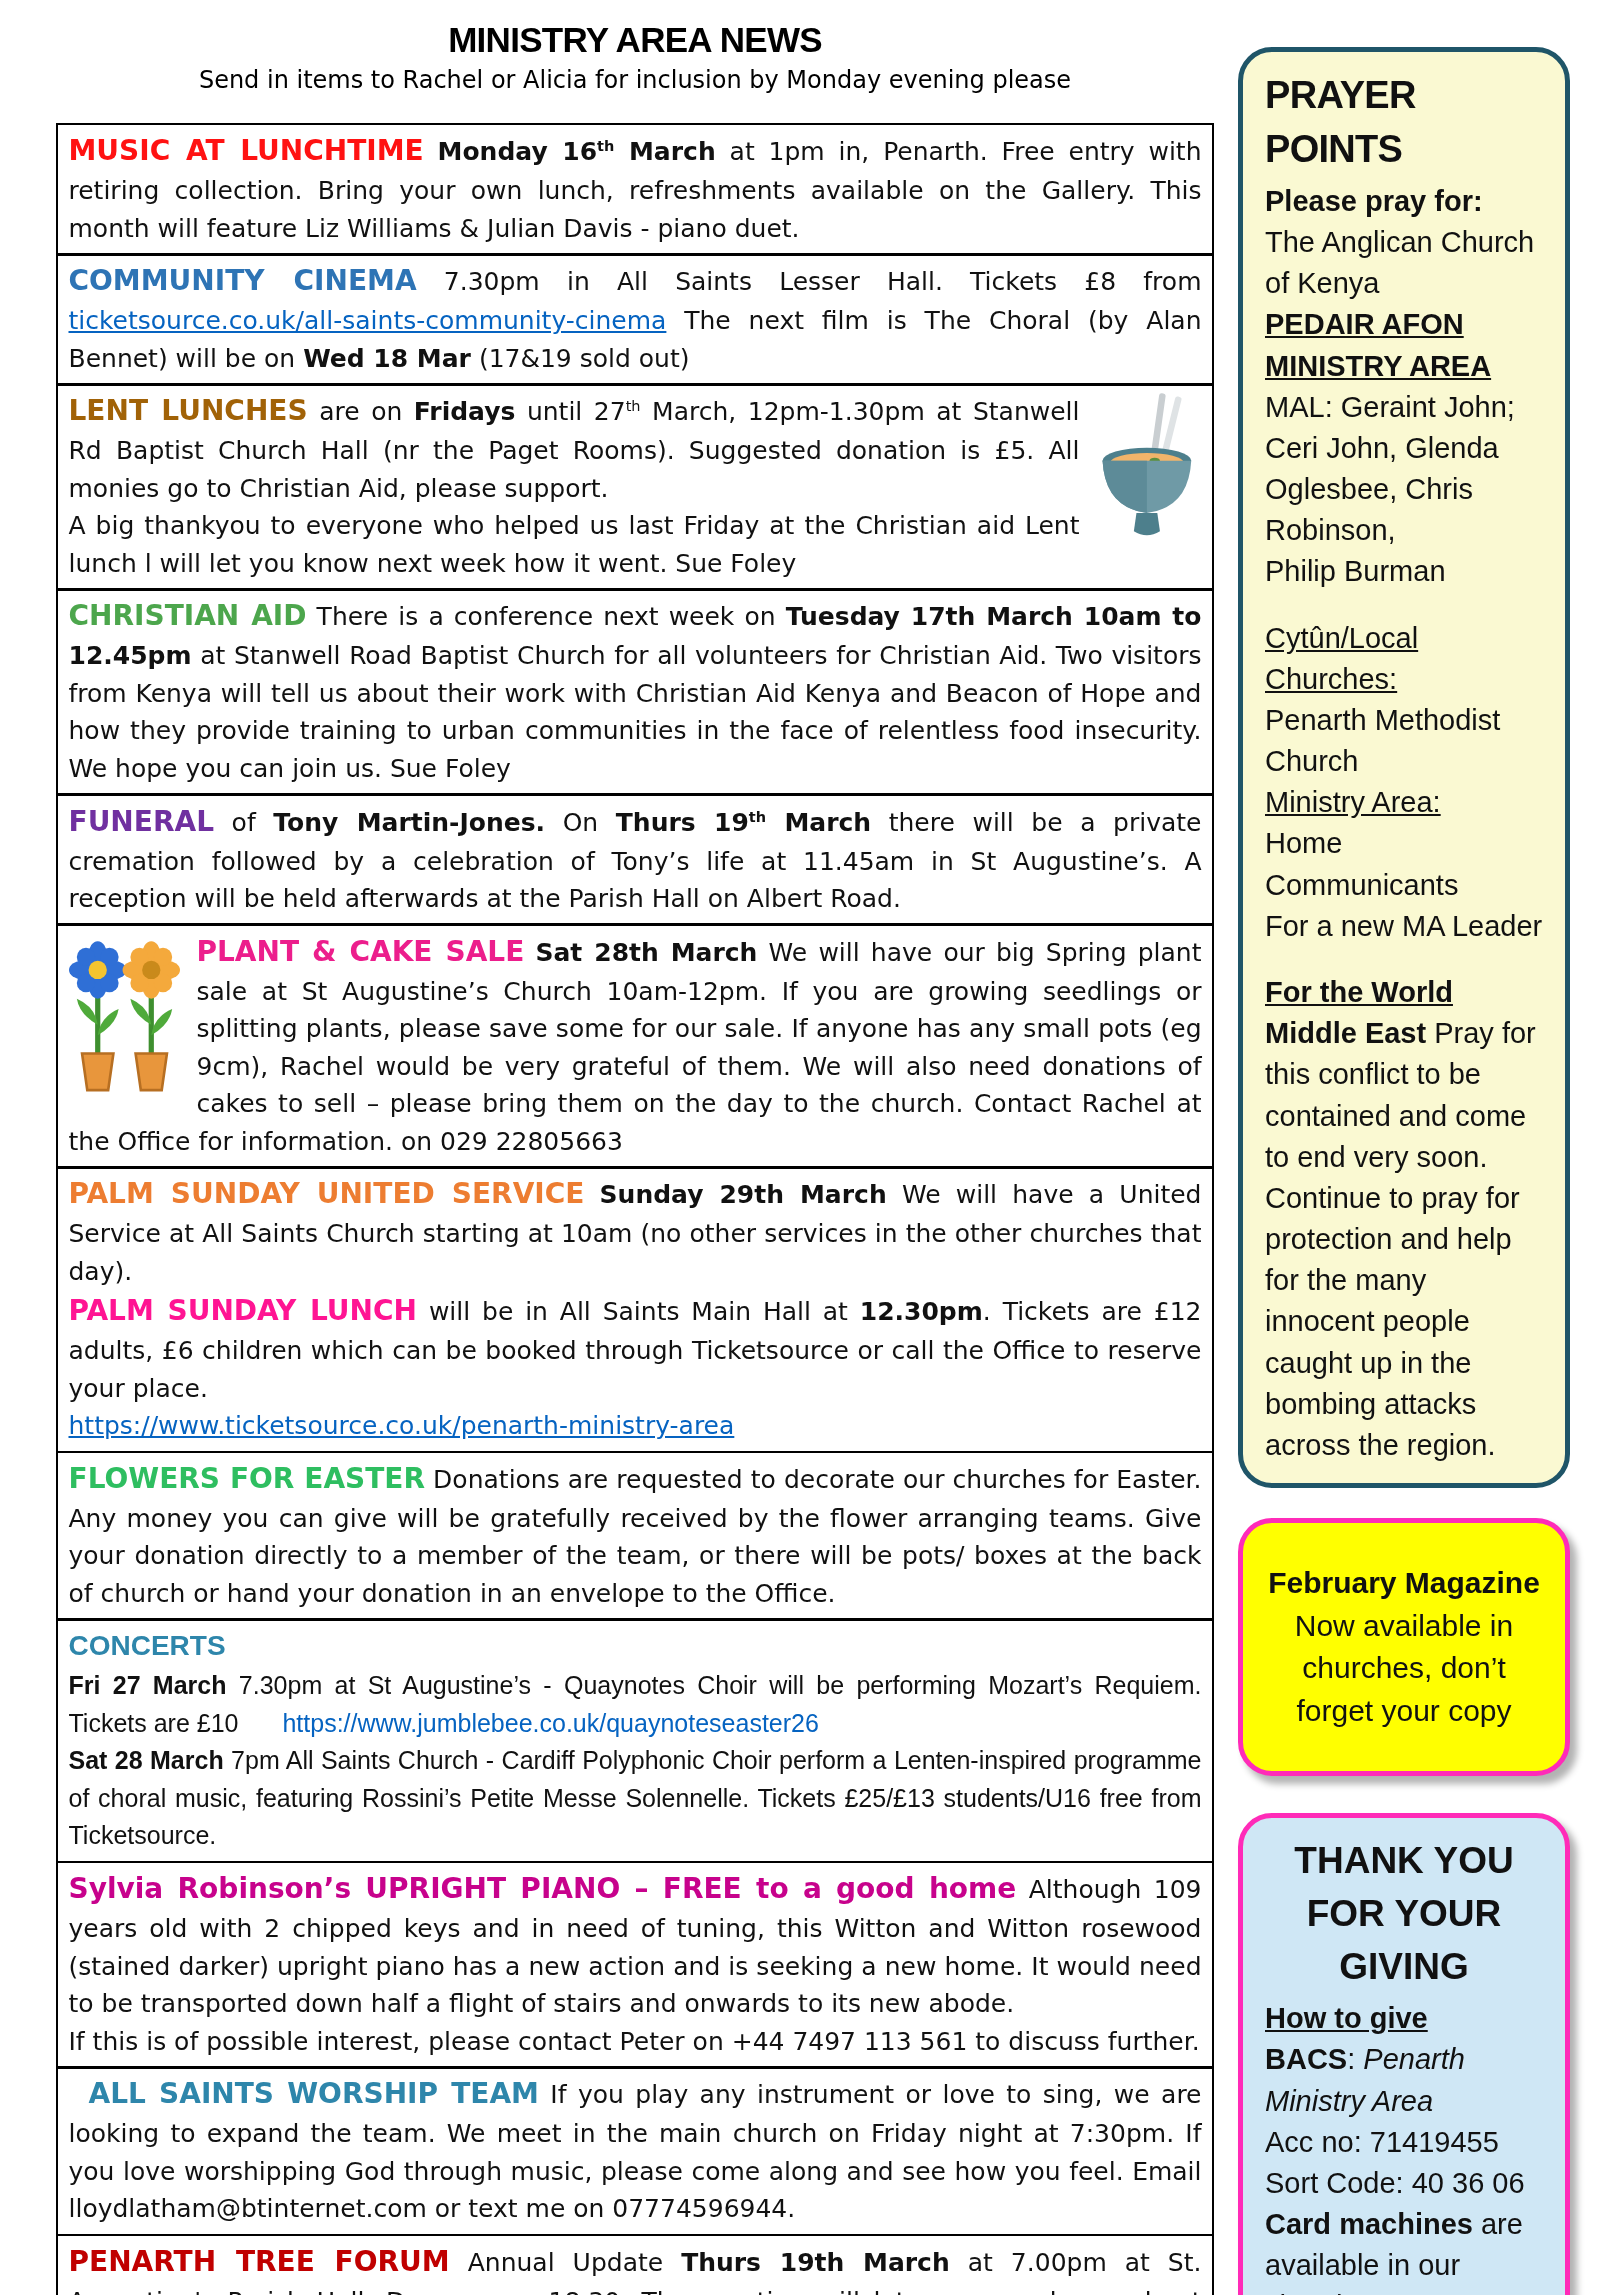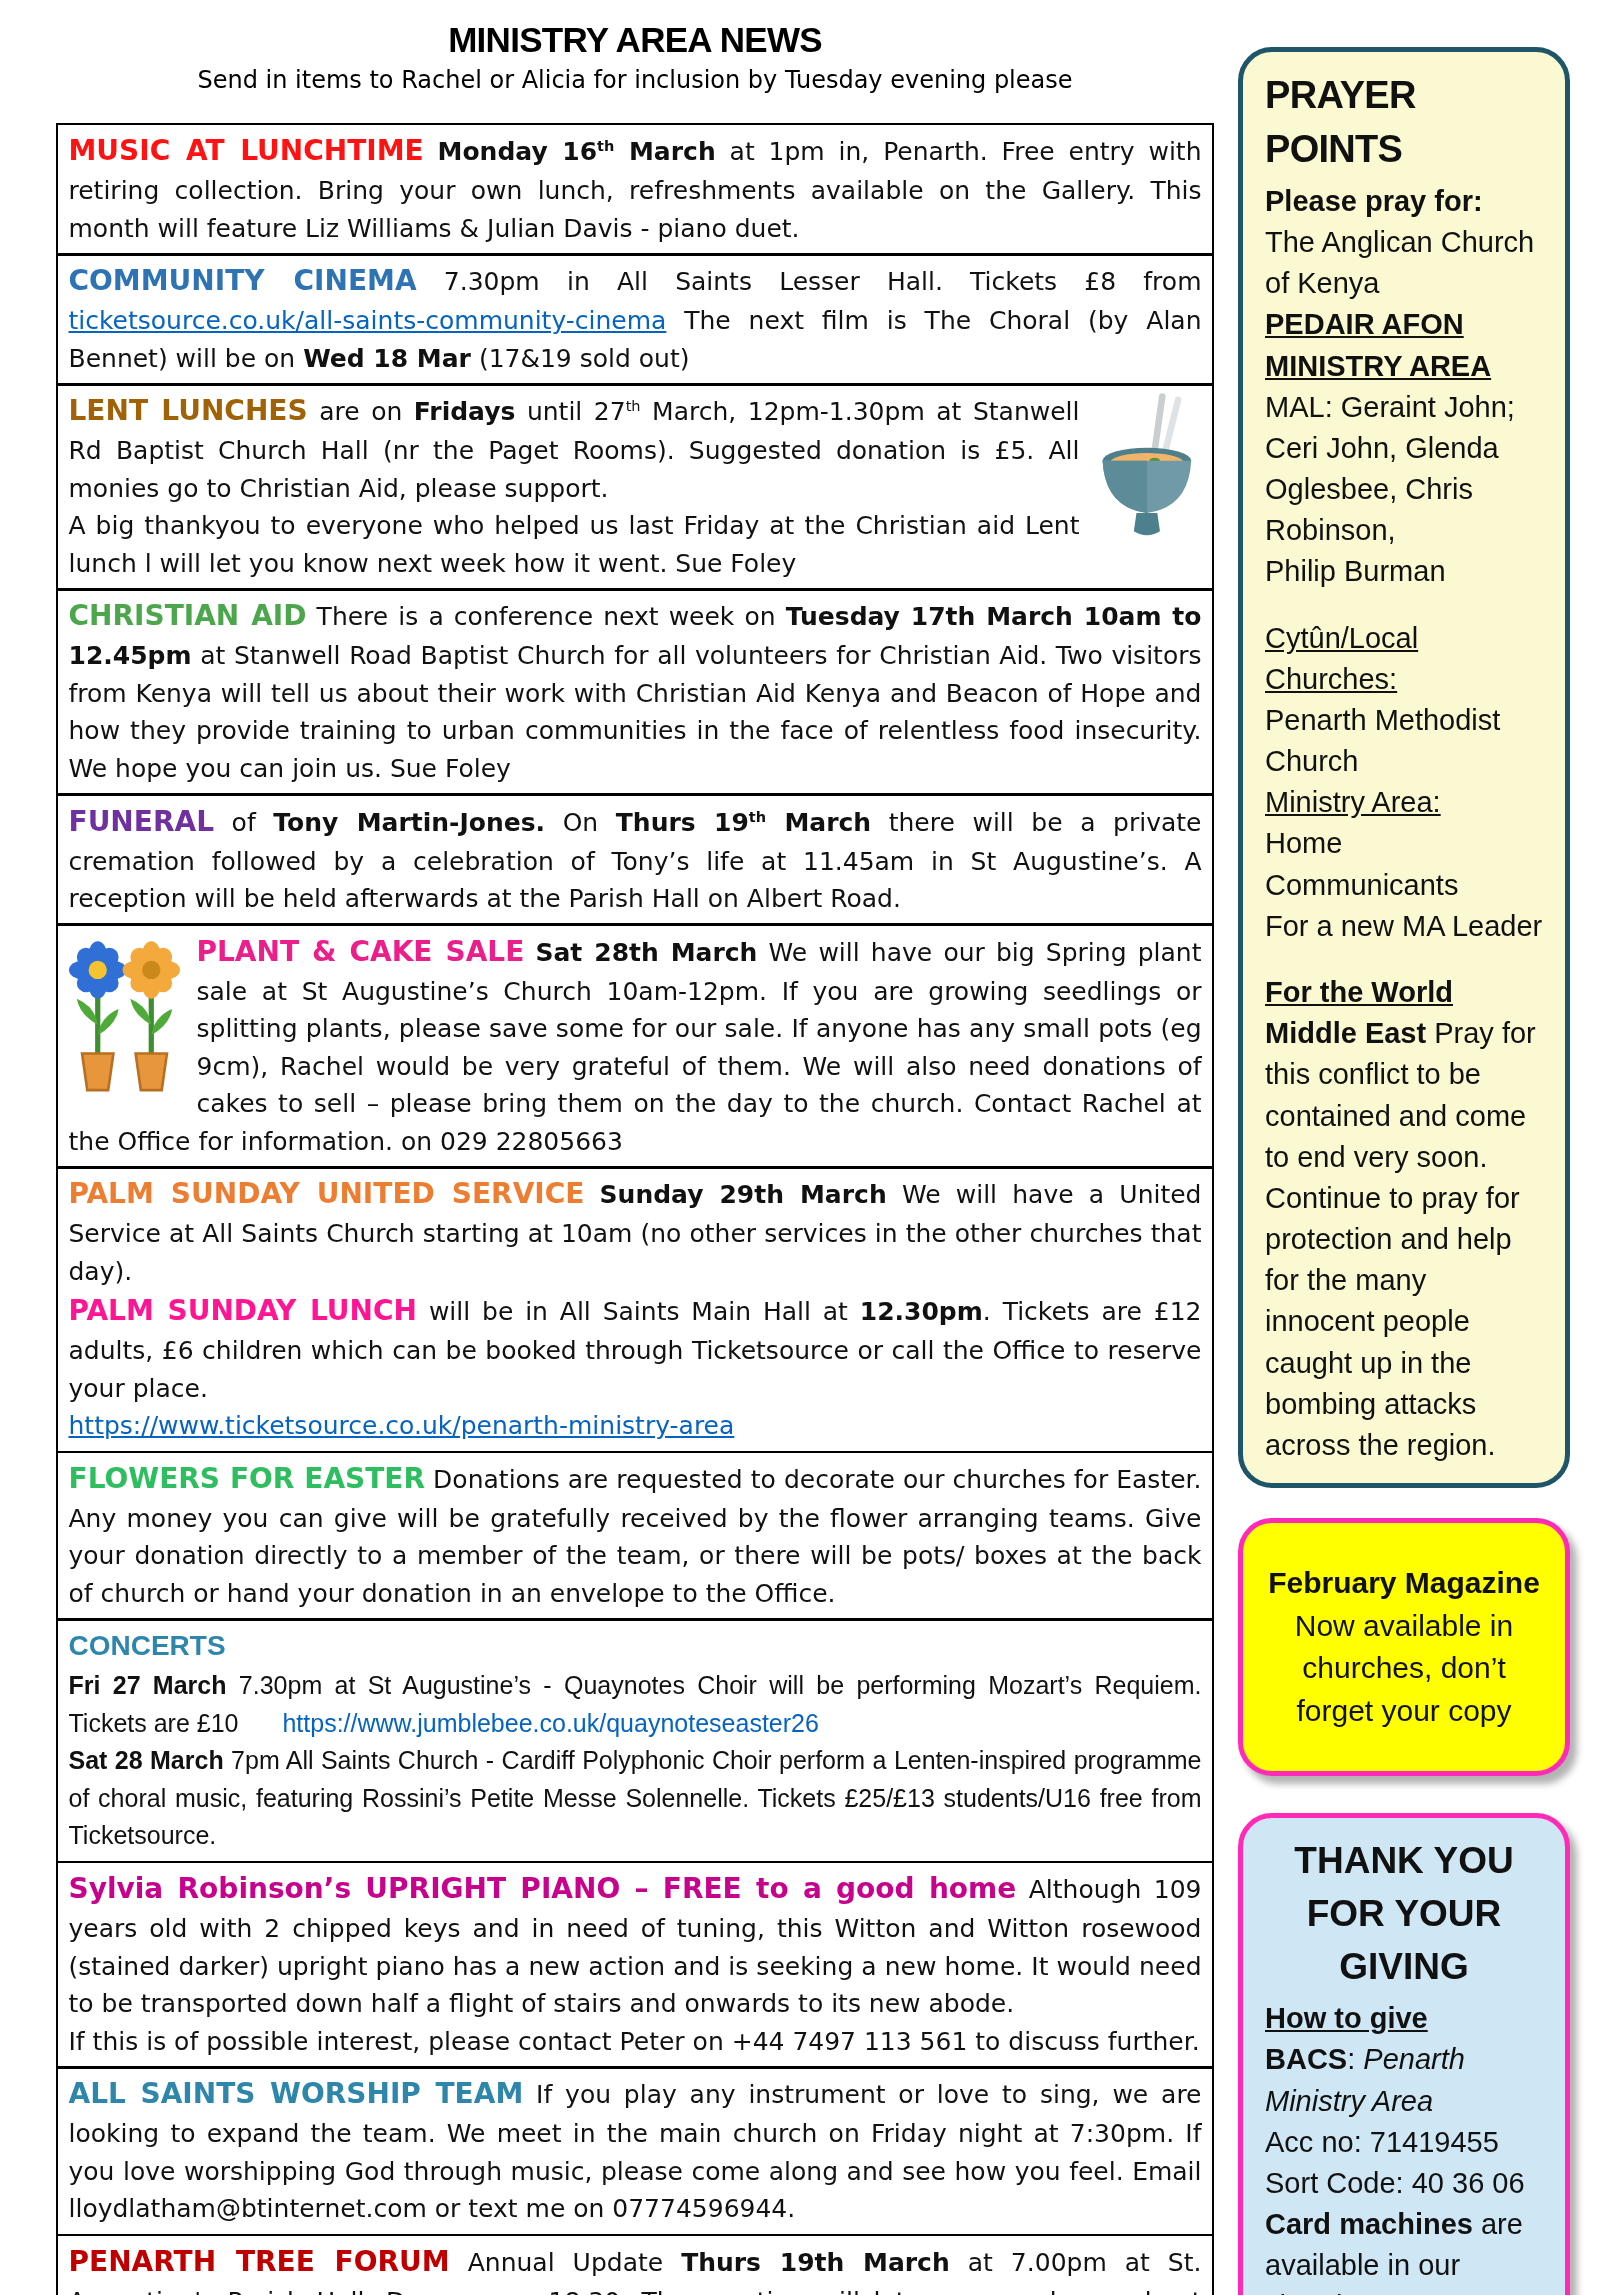--- a/index.html
+++ b/index.html
@@ -43,21 +43,21 @@
   .side-box p{margin:0;}
   .side-gap{height:25px;}
 </style>
 </head>
 <body>
 
 <div id="page">
 
   <div id="header">
     <div id="page-title">MINISTRY AREA NEWS</div>
-    <div id="page-subtitle">Send in items to Rachel or Alicia for inclusion by Tuesday evening please</div>
+    <div id="page-subtitle">Send in items to Rachel or Alicia for inclusion by Monday evening please</div>
   </div>
 
   <div id="main-col">
       <div class="box">
         <p><span class="run-h" style="color: rgb(255, 18, 18);">MUSIC AT LUNCHTIME</span><span> </span><span class="run-b">Monday 16</span><sup class="run-b">th</sup><span class="run-b"> March</span><span> at 1pm in, Penarth.  Free entry with retiring collection. Bring your own lunch, refreshments available on the Gallery. This month will feature Liz Williams &amp; Julian Davis - piano duet.</span></p>
         <div style="clear: both;"></div>
       </div>
       <div class="box">
         <p><span class="run-h" style="color: rgb(46, 116, 181);">COMMUNITY CINEMA</span><span> 7.30pm in All Saints Lesser Hall. Tickets £8 from </span><span class="run-lu">ticketsource.co.uk/all-saints-community-cinema</span><span> The next film is The Choral (by Alan Bennet) will be on </span><span class="run-b">Wed 18 Mar</span><span> (17&amp;19 sold out)</span></p>
         <div style="clear: both;"></div>
@@ -140,21 +140,21 @@
         <p><span class="run-b">Fri 27 March</span><span> 7.30pm at St Augustine’s - Quaynotes Choir will be performing Mozart’s Requiem. Tickets are £10  </span><span class="run-l">https://www.jumblebee.co.uk/quaynoteseaster26</span></p>
         <p><span class="run-b">Sat 28 March</span><span> 7pm All Saints Church - Cardiff Polyphonic Choir perform a Lenten-inspired programme of choral music, featuring Rossini’s Petite Messe Solennelle. Tickets £25/£13 students/U16 free from Ticketsource.</span></p>
         <div style="clear: both;"></div>
       </div>
       <div class="box">
         <p><span class="run-h" style="color: rgb(199, 2, 140);">Sylvia Robinson’s UPRIGHT PIANO – FREE to a good home</span><span> Although 109 years old with 2 chipped keys and in need of tuning, this Witton and Witton rosewood (stained darker) upright piano has a new action and is seeking a new home. It would need to be transported down half a flight of stairs and onwards to its new abode.</span></p>
         <p><span>If this is of possible interest, please contact Peter on +44 7497 113 561 to discuss further.</span></p>
         <div style="clear: both;"></div>
       </div>
       <div class="box">
-        <p><span class="run-h" style="color: rgb(46, 134, 171);">ALL SAINTS WORSHIP TEAM</span><span>  If you play any instrument or love to sing, we are looking to expand the team. We meet in the main church on Friday night at 7:30pm. If you love worshipping God through music, please come along and see how you feel. Email lloydlatham@btinternet.com or text me on 07774596944.</span></p>
+        <p><span class="run-h" style="color: rgb(46, 134, 171); margin-left: 20px;">ALL SAINTS WORSHIP TEAM</span><span>  If you play any instrument or love to sing, we are looking to expand the team. We meet in the main church on Friday night at 7:30pm. If you love worshipping God through music, please come along and see how you feel. Email lloydlatham@btinternet.com or text me on 07774596944.</span></p>
         <div style="clear: both;"></div>
       </div>
       <div class="box">
         <p><span class="run-h" style="color: rgb(192, 0, 0);">PENARTH TREE FORUM</span><span> Annual Update </span><span class="run-b">Thurs 19th March</span><span> at 7.00pm at St. Augustine's Parish Hall. Doors open 18.30. The meeting will let everyone know about progress made over the last twelve months and also feature two speakers. Free entry, donations welcome.</span></p>
         <div style="clear: both;"></div>
       </div>
     </div>
 
   <div id="sidebar">
     <div id="prayer-box" class="side-box">

